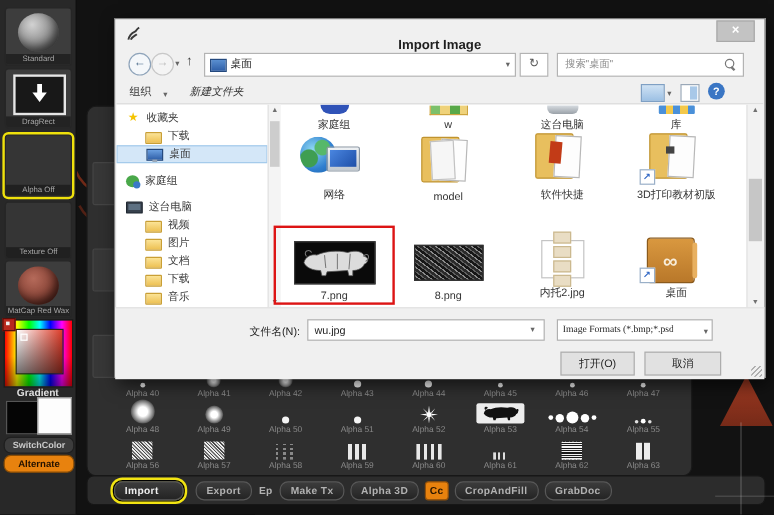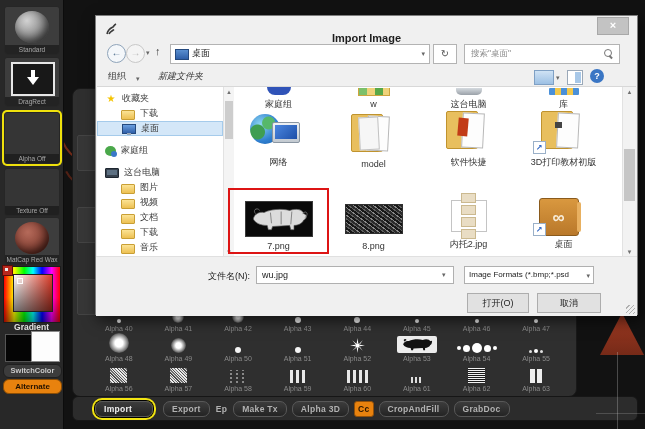--- a/index.html
+++ b/index.html
@@ -189,21 +189,21 @@
   .bd-folder::before{content:"";position:absolute;right:-3px;top:3px;bottom:3px;width:4px;background:#e8b060;border-radius:2px;}
   .bd-cloud{color:#f7ecd9;font-size:17px;font-weight:bold;line-height:17px;}
   .bd-cloud::before{content:"∞";}
   
   .dlg-bottom{position:absolute;left:0;right:0;top:240px;height:59px;background:#f0f0f0;border-top:1px solid #e0e0e0;}
   .fn-label{position:absolute;left:92px;top:13px;width:62px;text-align:right;font-size:9px;color:#222;}
   .fn-input{position:absolute;left:160px;top:9px;width:198px;height:18px;background:#fff;border:1px solid #b0b0b0;
       font-size:9px;color:#222;padding:0 14px 0 5px;box-sizing:border-box;font-family:inherit;}
   .fn-caret{position:absolute;left:346px;top:14px;}
   .filter-box{position:absolute;left:368px;top:9px;width:130px;height:18px;background:#fff;border:1px solid #b0b0b0;box-sizing:border-box;}
-  .filter-text{position:absolute;left:4px;top:3px;font-size:8px;color:#222;white-space:nowrap;overflow:hidden;max-width:112px;}
+  .filter-text{position:absolute;left:4px;top:3px;font-size:8px;color:#222;white-space:nowrap;overflow:hidden;max-width:112px;font-family:Liberation Serif, serif;}
   .filter-caret{position:absolute;right:3px;top:5px;}
   .win-btn{position:absolute;top:36px;height:20px;background:#e1e1e1;border:1px solid #adadad;font-size:9px;color:#222;
       text-align:center;line-height:18px;box-sizing:border-box;}
   .btn-open{left:371px;width:62px;}
   .btn-cancel{left:441px;width:64px;}
   .grip{position:absolute;right:2px;bottom:2px;width:9px;height:9px;
       background:repeating-linear-gradient(135deg,transparent 0 2px,#b0b0b0 2px 3px);}
   
   .file-scroll{position:absolute;right:0px;top:0;width:13px;bottom:0;background:#f2f2f2;border-left:1px solid #e2e2e2;}
   .fs-thumb{position:absolute;left:1px;right:1px;top:62px;height:52px;background:#c6c6c6;}
@@ -444,26 +444,26 @@
           </div>
           <div class="nav-row gap" style="padding-left: 8px;">
             <span class="nicon homegroup"></span>
             <span class="nlabel">家庭组</span>
           </div>
           <div class="nav-row gap" style="padding-left: 8px;">
             <span class="nicon computer"></span>
             <span class="nlabel">这台电脑</span>
           </div>
           <div class="nav-row" style="padding-left: 24px;">
+            <span class="nicon videos"></span>
+            <span class="nlabel">视频</span>
+          </div>
+          <div class="nav-row" style="padding-left: 24px;">
             <span class="nicon pictures"></span>
             <span class="nlabel">图片</span>
-          </div>
-          <div class="nav-row" style="padding-left: 24px;">
-            <span class="nicon videos"></span>
-            <span class="nlabel">视频</span>
           </div>
           <div class="nav-row" style="padding-left: 24px;">
             <span class="nicon documents"></span>
             <span class="nlabel">文档</span>
           </div>
           <div class="nav-row" style="padding-left: 24px;">
             <span class="nicon folder-down"></span>
             <span class="nlabel">下载</span>
           </div>
           <div class="nav-row" style="padding-left: 24px;">

